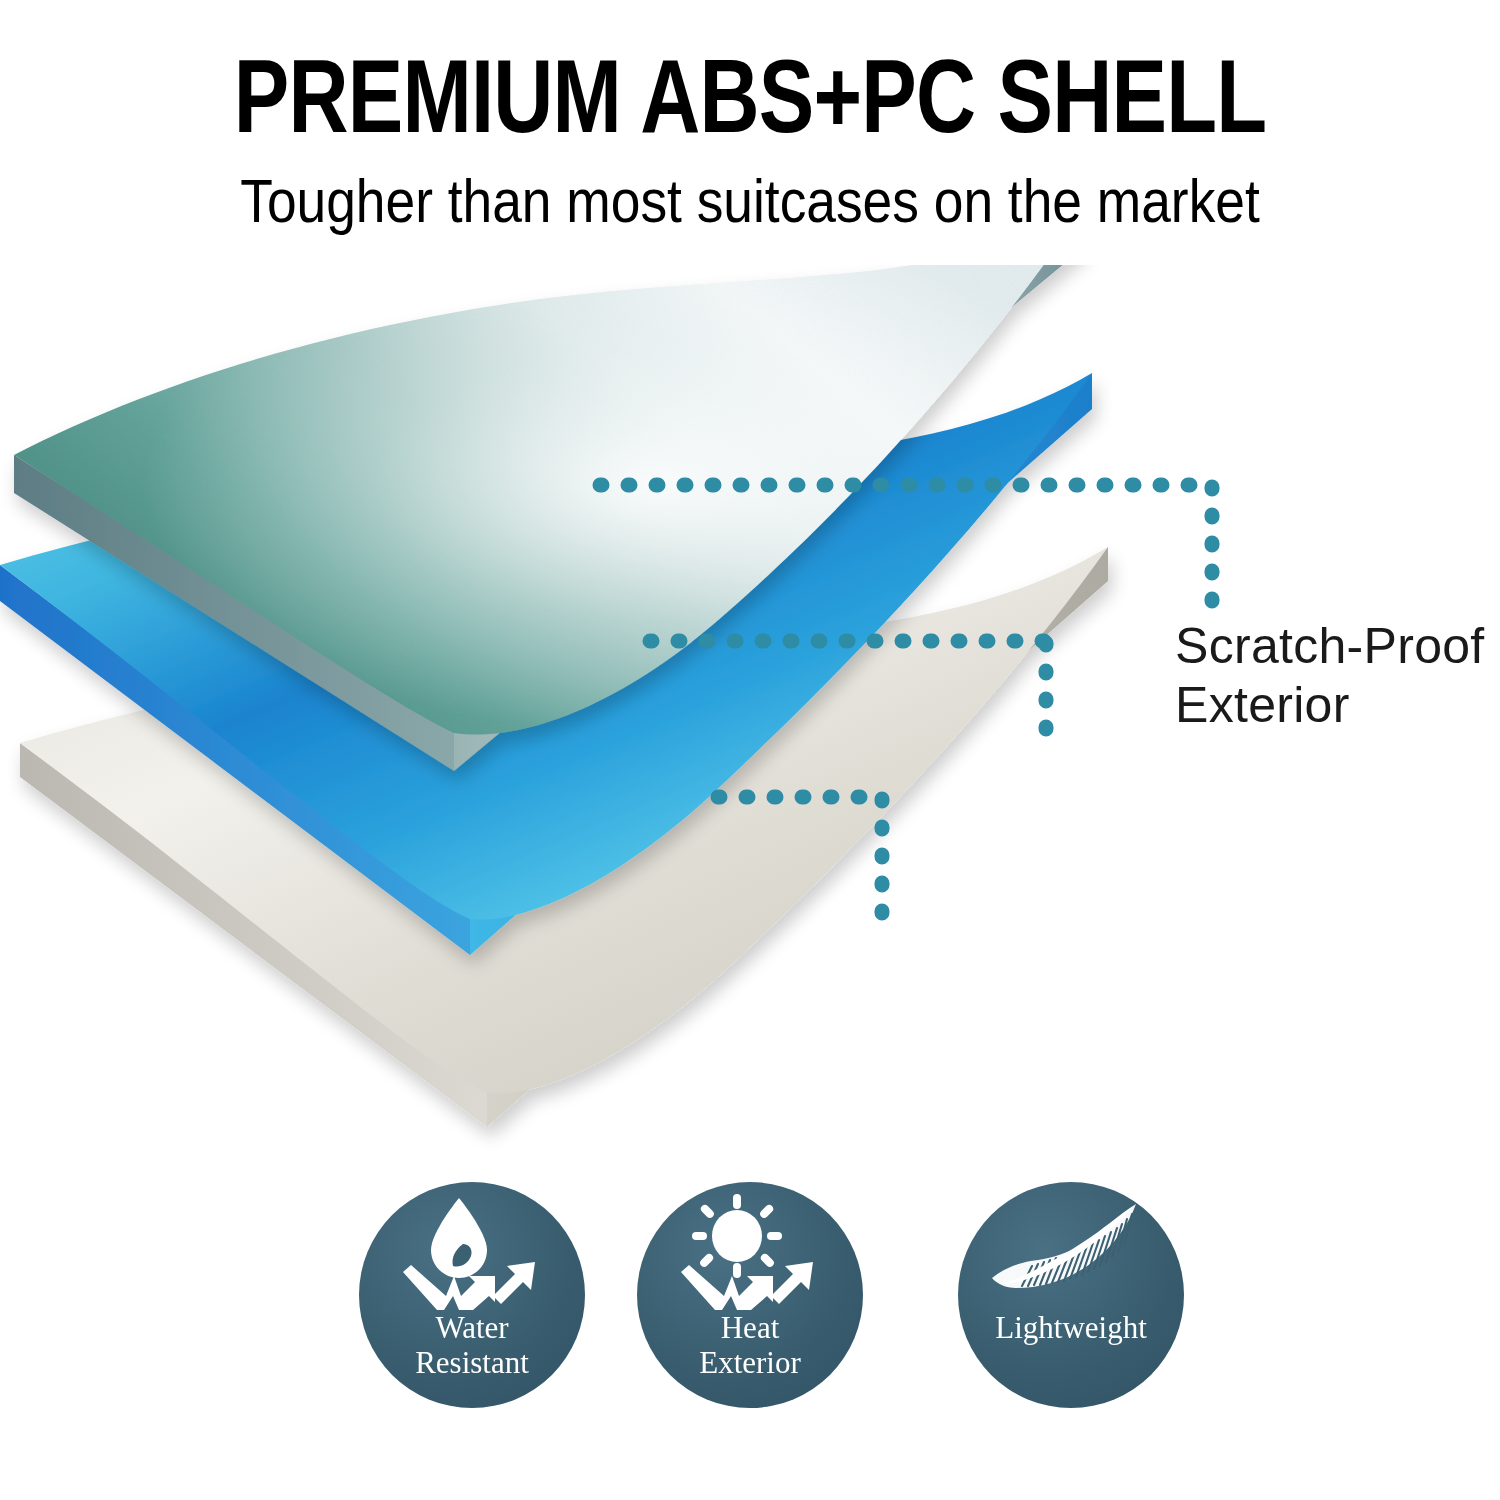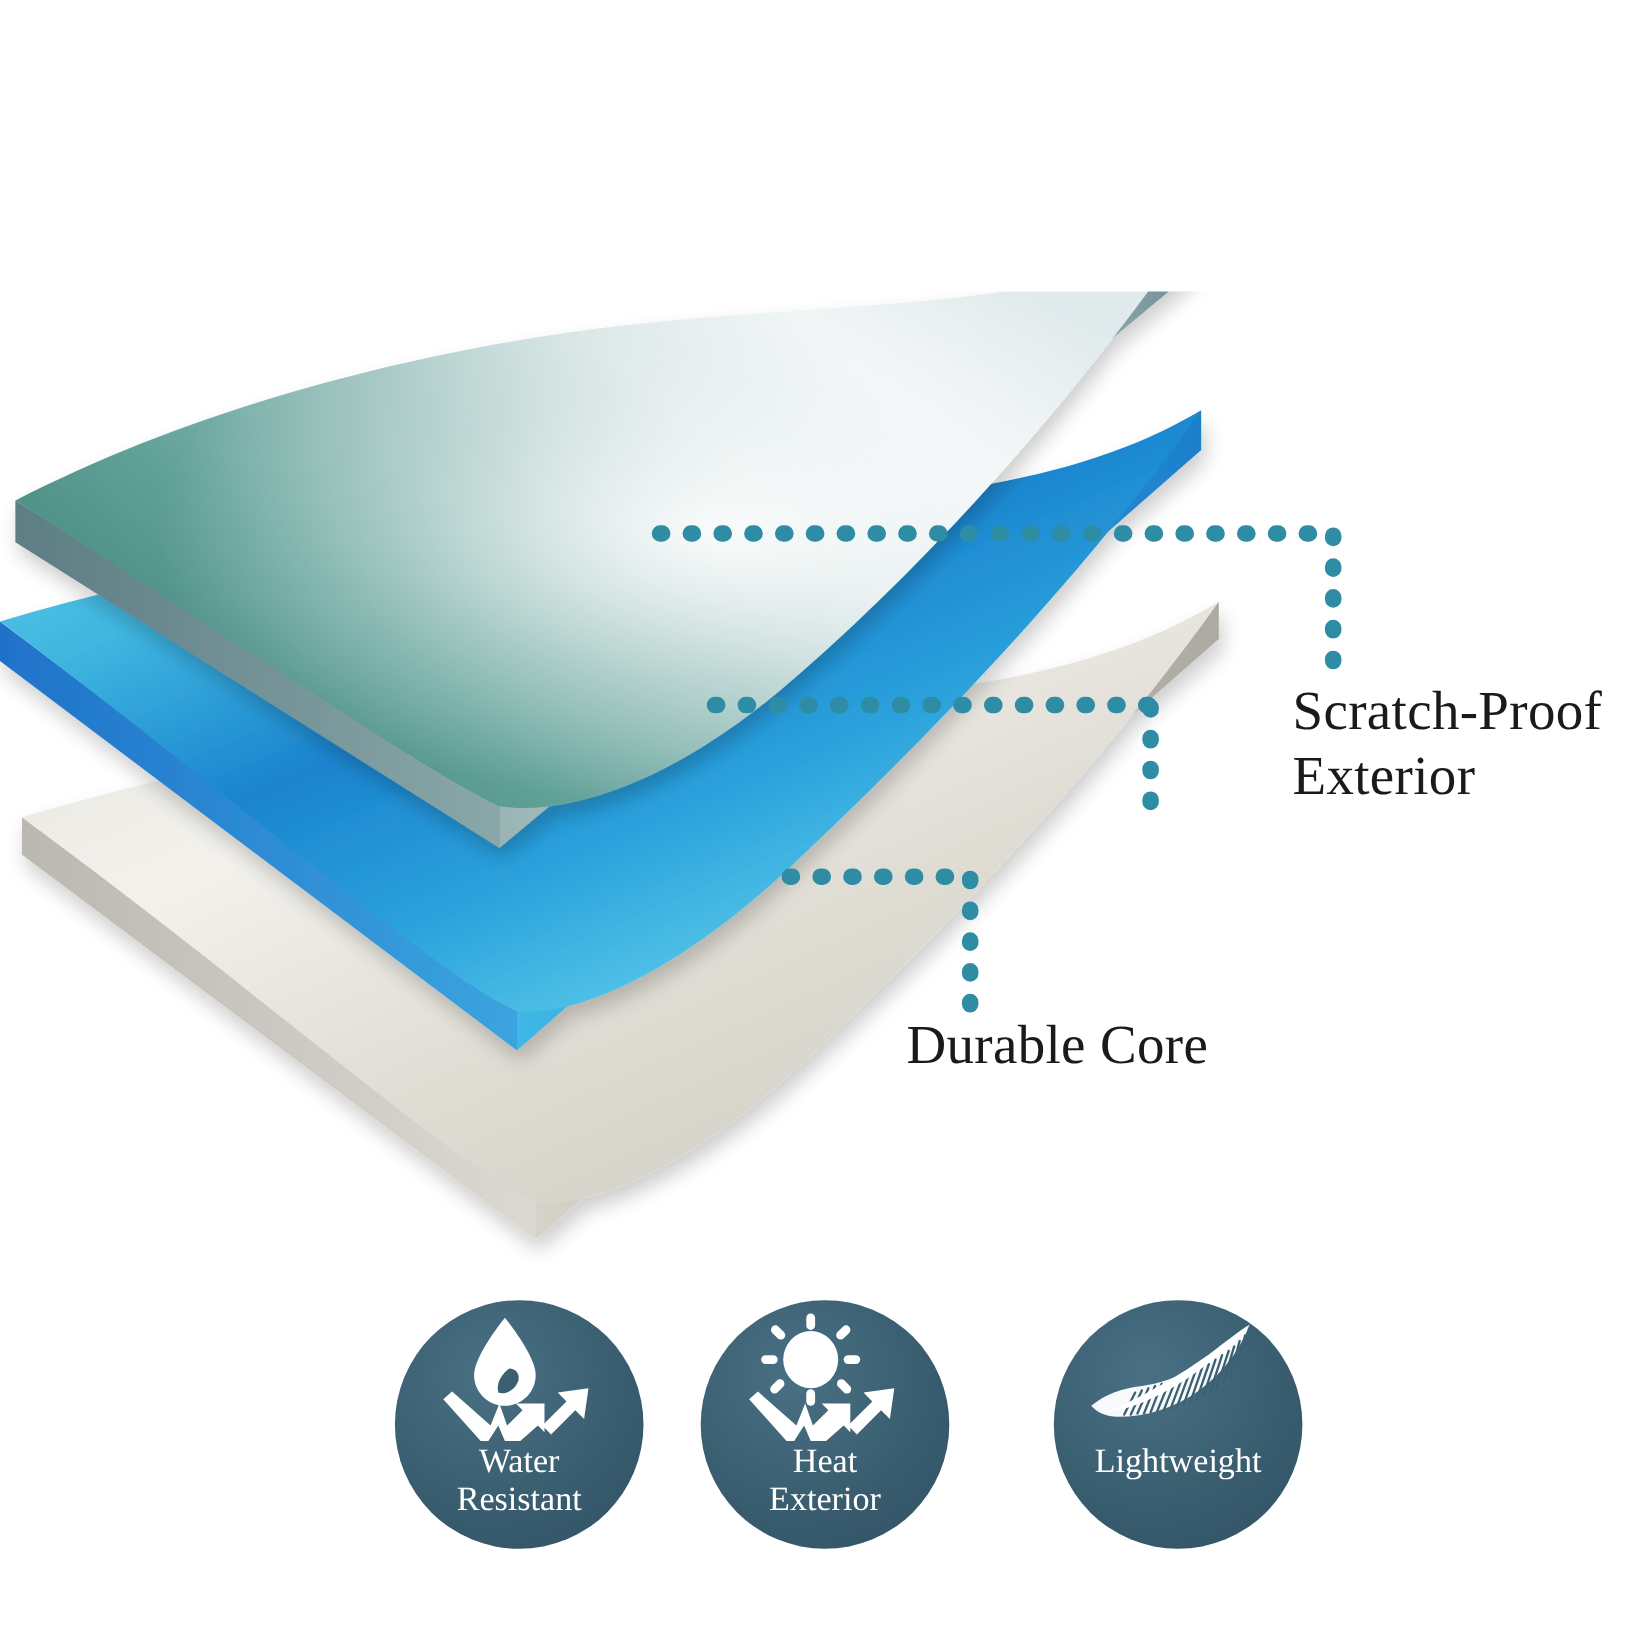--- a/index.html
+++ b/index.html
@@ -27,21 +27,21 @@
     margin-top:22px;white-space:nowrap;
   }
 
   
   #diagram{position:absolute;left:0;top:265px;width:1500px;height:900px;}
   #diagram svg{display:block;}
 
   
   .callout{
     position:absolute;
-    font-family:Liberation Serif, serif;
+    font-family:Liberation Sans, sans-serif;
     font-weight:300;font-size:50px;line-height:1.18;
     color:#1a1a1a;white-space:pre-line;letter-spacing:.3px;
   }
   #cal-scratch{left:1175px;top:617px;}
   #cal-impact{left:1013px;top:763px;}
   #cal-core{left:824px;top:920px;}
 
   
   #badges{position:absolute;left:0;top:1182px;width:1500px;height:240px;}
   .badge{
@@ -58,20 +58,24 @@
   }
   #badge-0{left:359px;}
   #badge-1{left:637px;}
   #badge-2{left:958px;}
 </style>
 </head>
 <body>
 
 <div id="stage">
 
+  <div id="header">
+    <div id="title">PREMIUM ABS+PC SHELL</div>
+    <div id="subtitle">Tougher than most suitcases on the market</div>
+  </div>
 
   <div id="diagram">
     <svg width="1500" height="900" viewBox="0 0 1500 900" xmlns="http://www.w3.org/2000/svg">
       <defs>
 
         <linearGradient id="gTopFace" x1="0.06" y1="0.62" x2="0.88" y2="0.14">
           <stop offset="0" stop-color="#4e9187"></stop>
           <stop offset="0.18" stop-color="#64a59c"></stop>
           <stop offset="0.42" stop-color="#9cc3bf"></stop>
           <stop offset="0.62" stop-color="#d7e6e6"></stop>
@@ -207,21 +211,20 @@
         <g>
           <path d="M 718,532 L 882,532" stroke="#2e8ca5" stroke-width="15" stroke-dasharray="2 26"></path>
           <path d="M 882,534 L 882,650" stroke="#2e8ca5" stroke-width="15" stroke-dasharray="2 26"></path>
         </g>
       </g>
     </svg>
   </div>
 
   <div class="callout" id="cal-scratch">Scratch-Proof
 Exterior</div>
-  <div class="callout" id="cal-core">Durable Core</div>
 
   <div id="badges">
 
     <div class="badge" id="badge-0">
       <div class="glyph">
         <svg width="150" height="118" viewBox="0 0 150 118" xmlns="http://www.w3.org/2000/svg">
 
           <path d="M62 6 C62 6 34 40 34 58 C34 74 47 86 62 86 C77 86 90 74 90 58 C90 40 62 6 62 6 Z" fill="#ffffff"></path>
           <path d="M66 52 C58 58 54 66 56 74 C63 76 71 72 74 64 C76 57 72 52 66 52 Z" fill="#3b6072"></path>
 

